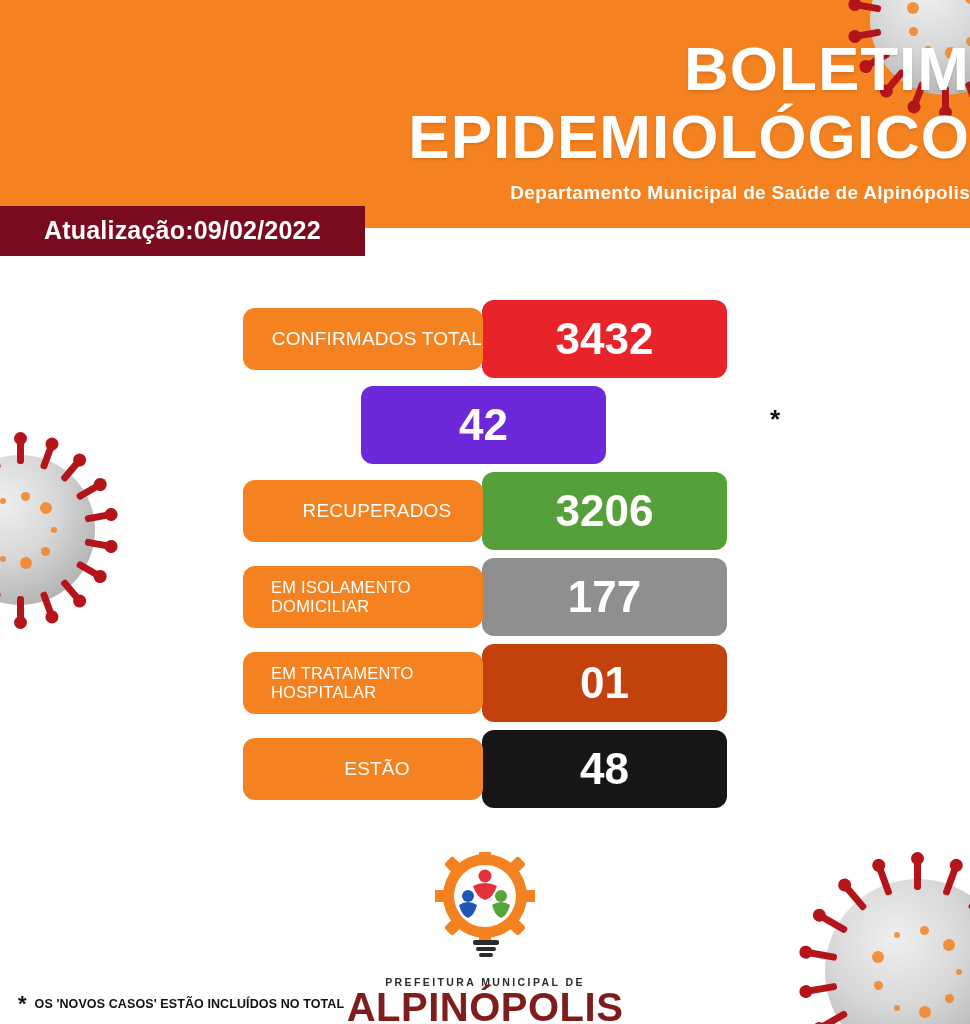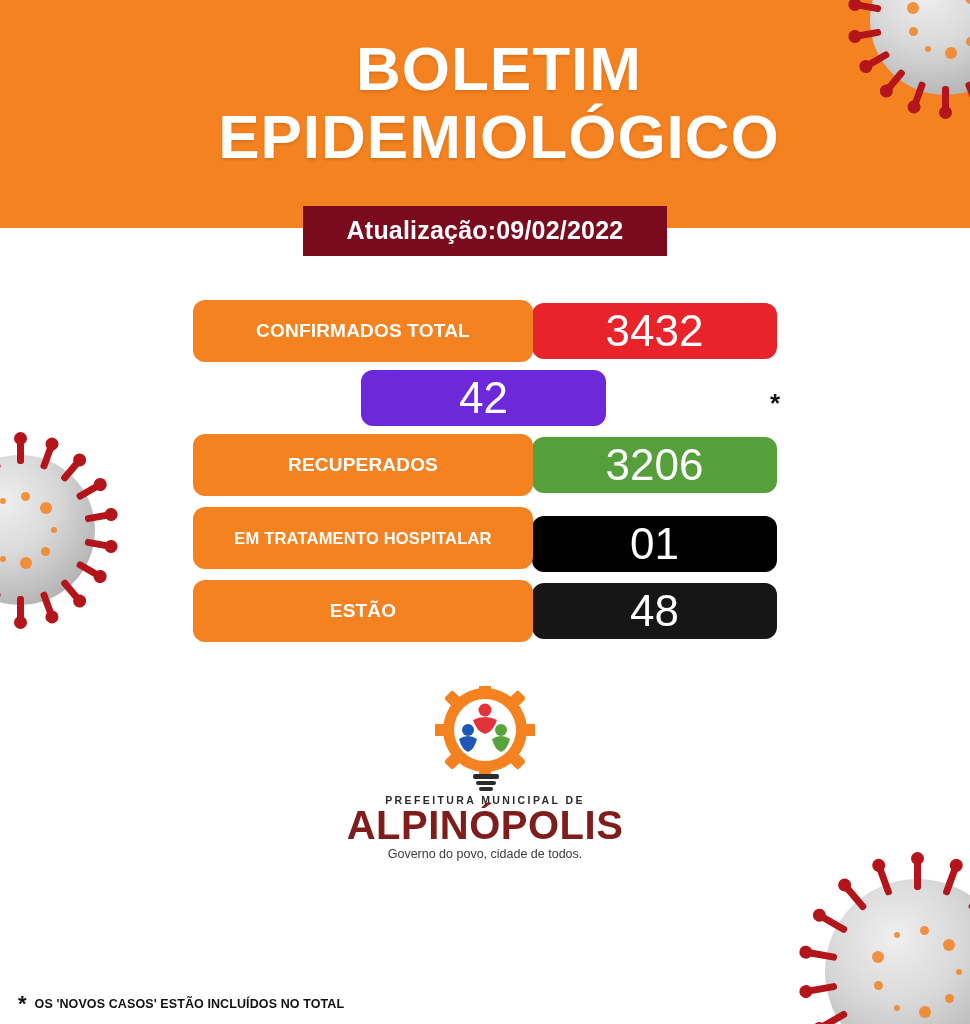--- a/index.html
+++ b/index.html
@@ -20,21 +20,21 @@
     width: 970px;
     height: 228px;
     background: #f58220;
     position: relative;
     overflow: hidden;
   }
   .header-inner {
     position: relative;
     z-index: 3;
     padding-top: 38px;
-    text-align: center;
+    text-align: right;
     margin-left: 28px;
   }
   .title-line {
     color: #ffffff;
     font-weight: bold;
     font-size: 62px;
     line-height: 62px;
     letter-spacing: 1px;
     text-shadow: 0 2px 3px rgba(0,0,0,0.12);
   }
@@ -81,21 +81,21 @@
   .dot {
     position: absolute;
     border-radius: 50%;
     background: #f58220;
     opacity: 0.85;
   }
 
   
   .date-banner-wrap {
     width: 970px;
-    text-align: center;
+    text-align: left;
     margin-top: -22px;
     position: relative;
     z-index: 5;
   }
   .date-banner {
     display: inline-block;
     background: #7a0a1e;
     color: #ffffff;
     font-size: 25px;
     font-weight: bold;
@@ -111,41 +111,42 @@
     z-index: 4;
   }
   .row {
     display: flex;
     align-items: center;
     justify-content: center;
     margin-bottom: 8px;
     position: relative;
   }
   .label-box {
-    width: 340px;
+    width: 240px;
     height: 62px;
     background: #f58220;
     border-radius: 12px;
     color: #ffffff;
-    font-weight: bold;
+    font-weight: normal;
     font-size: 19px;
     letter-spacing: 0.2px;
     display: flex;
     align-items: center;
     justify-content: center;
     margin-right: 2px;
     z-index: 2;
+    padding-left: 28px;
   }
   .label-box.small { font-size: 16.5px; }
   .value-box {
     width: 245px;
-    height: 56px;
+    height: 78px;
     border-radius: 12px;
     color: #ffffff;
-    font-weight: normal;
+    font-weight: bold;
     font-size: 44px;
     display: flex;
     align-items: center;
     justify-content: center;
     margin-left: -3px;
     z-index: 1;
   }
   .asterisk-inline {
     position: absolute;
     left: 770px;
@@ -198,21 +199,21 @@
     width: 14px;
     height: 4px;
     background: #2b2b2b;
     border-radius: 2px;
   }
   .logo-pref {
     font-size: 10.5px;
     font-weight: bold;
     letter-spacing: 2.4px;
     color: #2b2b2b;
-    margin-top: 0;
+    margin-top: 16px;
   }
   .logo-city {
     font-size: 40px;
     font-weight: bold;
     color: #7f1d1d;
     letter-spacing: 0.5px;
     line-height: 42px;
     margin-top: -2px;
   }
   .logo-slogan {
@@ -261,20 +262,21 @@
       <div class="dot" style="width: 9px; height: 9px; left: 96.354px; top: 92.1941px;"></div>
       <div class="dot" style="width: 12px; height: 12px; left: 74.8606px; top: 102.237px;"></div>
       <div class="dot" style="width: 6px; height: 6px; left: 55.125px; top: 101.228px;"></div>
       <div class="dot" style="width: 9px; height: 9px; left: 38.7854px; top: 82.0432px;"></div>
       <div class="dot" style="width: 12px; height: 12px; left: 37.2854px; top: 57.4568px;"></div>
       <div class="dot" style="width: 12px; height: 12px; left: 94.854px; top: 47.3059px;"></div>
     </div>
   <div class="header-inner">
     <div class="title-line">BOLETIM</div>
     <div class="title-line second">EPIDEMIOLÓGICO</div>
+    <div class="subtitle">Departamento Municipal de Saúde de Alpinópolis</div>
   </div>
 </div>
 
 <div class="date-banner-wrap">
   <div class="date-banner">Atualização:09/02/2022</div>
 </div>
 
 <div class="virus" id="virus-left" style="left:-55px; top:455px; width:150px; height:150px;">
   <div class="body"></div>
 <div class="spike" style="width: 7px; height: 25.5px; left: 71.5px; top: -16.5px; transform-origin: 50% 91.5px; transform: rotate(0deg);"></div>
@@ -329,24 +331,28 @@
   <div class="row">
     <div class="value-box" style="background:#6d28d9;">42</div>
     <span class="asterisk-inline">*</span>
   </div>
 
   <div class="row">
     <div class="label-box">RECUPERADOS</div>
     <div class="value-box" style="background:#55a03a;">3206</div>
   </div>
 
+  <div class="row">
+    <div class="label-box small">EM ISOLAMENTO DOMICILIAR</div>
+    <div class="value-box" style="background:#8f8f8f;">177</div>
+  </div>
 
   <div class="row">
     <div class="label-box small">EM TRATAMENTO HOSPITALAR</div>
-    <div class="value-box" style="background:#000000;margin-top:12px;">01</div>
+    <div class="value-box" style="background:#c2410c;">01</div>
   </div>
 
   <div class="row">
     <div class="label-box">ESTÃO</div>
     <div class="value-box" style="background:#161616;">48</div>
   </div>
 
 </div>
 
 <div class="logo-area">

